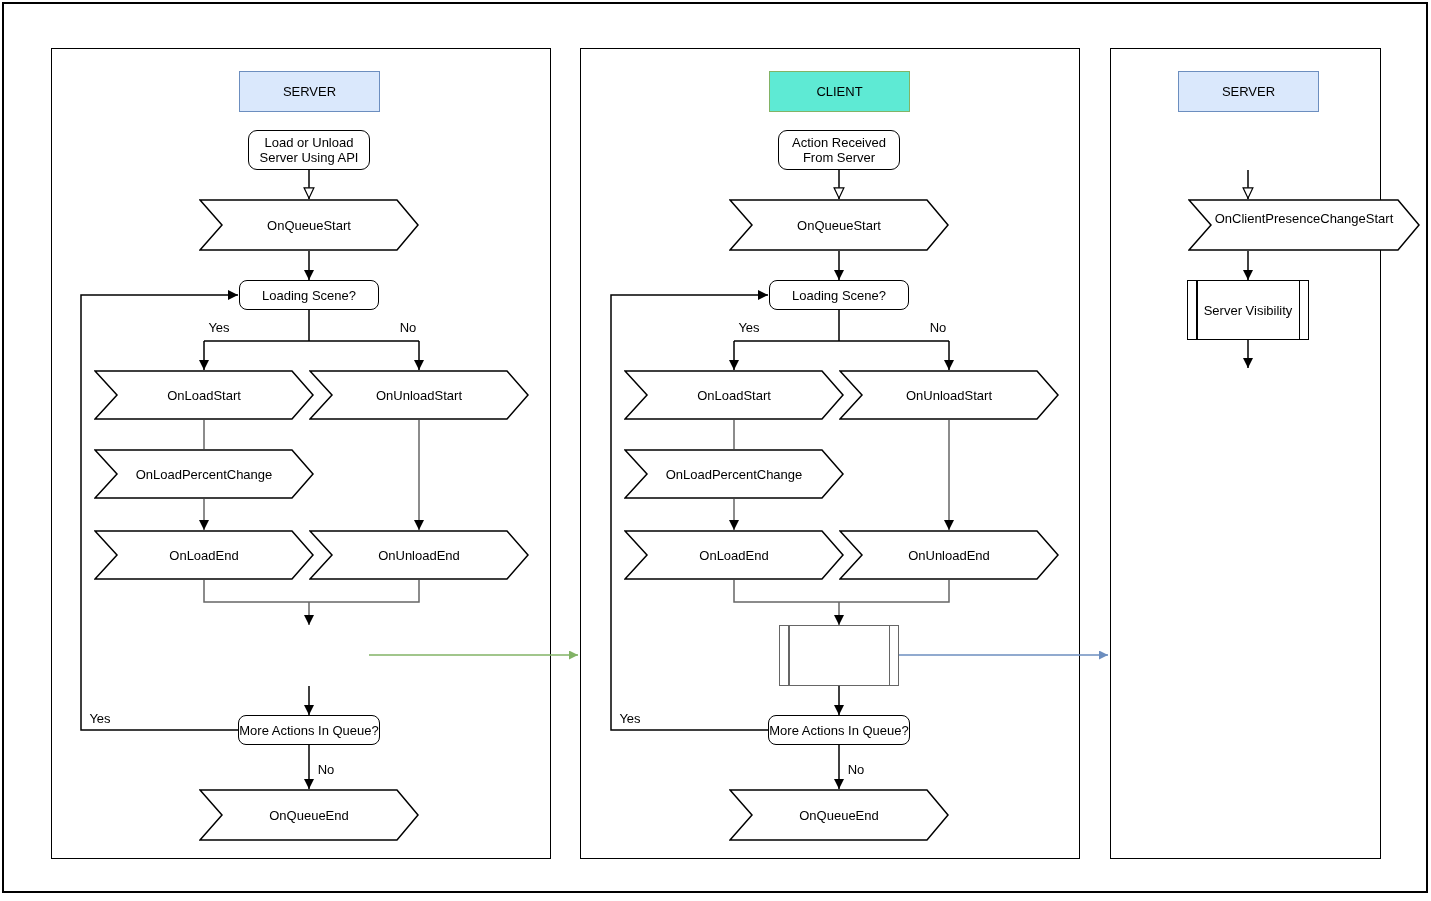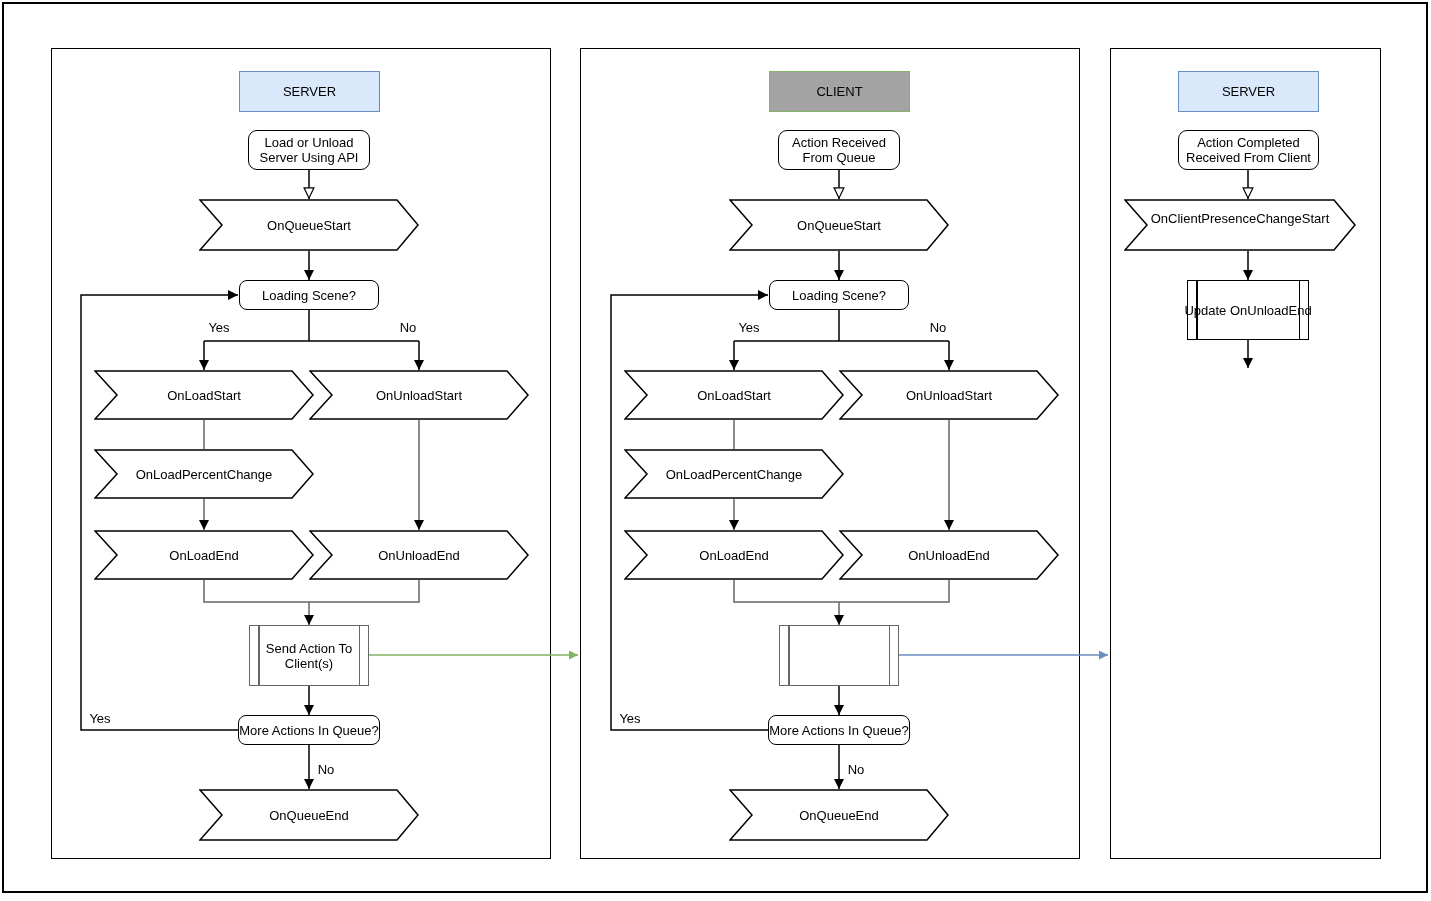--- a/index.html
+++ b/index.html
@@ -16,21 +16,21 @@
     box-sizing:border-box;z-index:1;
   }
   svg.edges{position:absolute;left:0;top:0;z-index:2;}
   .node{
     position:absolute;display:flex;align-items:center;justify-content:center;
     text-align:center;font-size:13px;line-height:15px;z-index:3;box-sizing:border-box;
   }
   .rrect{background:#fff;border:1.5px solid #000;border-radius:9px;padding:2px;}
   .hdr{border:1.5px solid;box-sizing:border-box;text-align:center;}
   .hdr-blue{background:#dae8fc;border-color:#6c8ebf;}
-  .hdr-green{background:#a3a3a3;border-color:#82b366;}
+  .hdr-green{background:#5eead4;border-color:#82b366;}
   .chev{background:transparent;border:none;justify-content:center;}
   .chev > svg{position:absolute;left:0;top:0;}
   .chev > span{position:relative;z-index:1;}
   .process{background:#fff;border:1.5px solid #666;color:#666;}
   .process.black{border-color:#000;color:#000;}
   .process .bar{position:absolute;top:0;bottom:0;width:1.5px;background:currentColor;}
   .process .bar-l{left:8px;}
   .process .bar-r{right:8px;}
   .process .plabel{color:#000;position:relative;z-index:1;padding:0 12px;}
   .nowrap{white-space:nowrap;}
@@ -157,25 +157,20 @@
     <span>OnLoadEnd</span>
   </div>
 
   <div class="node chev" style="left:309px;top:530px;width:220px;height:50px">
     <svg width="220" height="50" viewBox="0 0 220 50">
       <polygon points="1,1 198,1 219,25 198,49 1,49 23,25" fill="#fff" stroke="#000" stroke-width="1.5"></polygon>
     </svg>
     <span>OnUnloadEnd</span>
   </div>
 
-  <div class="node process" style="left:249px;top:625px;width:120px;height:61px">
-    <span class="bar bar-l"></span>
-    <span class="bar bar-r"></span>
-    <span class="plabel">Send Action To Client(s)</span>
-  </div>
 
   <div class="elabel" style="left:100px;top:719px">Yes</div>
 
   <div class="node rrect nowrap" style="left:238px;top:715px;width:142px;height:30px;border-radius:8px">
     <span>More Actions In Queue?</span>
   </div>
 
   <div class="elabel" style="left:326px;top:770px">No</div>
 
   <div class="node chev" style="left:199px;top:789px;width:220px;height:52px">
@@ -183,21 +178,21 @@
       <polygon points="1,1 198,1 219,26 198,51 1,51 23,26" fill="#fff" stroke="#000" stroke-width="1.5"></polygon>
     </svg>
     <span>OnQueueEnd</span>
   </div>
 
   <div class="node hdr hdr-green" style="left:769px;top:71px;width:141px;height:41px">
     <span>CLIENT</span>
   </div>
 
   <div class="node rrect" style="left:778px;top:130px;width:122px;height:40px">
-    <span>Action Received From Queue</span>
+    <span>Action Received From Server</span>
   </div>
 
   <div class="node chev" style="left:729px;top:199px;width:220px;height:52px">
     <svg width="220" height="52" viewBox="0 0 220 52">
       <polygon points="1,1 198,1 219,26 198,51 1,51 23,26" fill="#fff" stroke="#000" stroke-width="1.5"></polygon>
     </svg>
     <span>OnQueueStart</span>
   </div>
 
   <div class="node rrect nowrap" style="left:769px;top:280px;width:140px;height:30px;border-radius:8px">
@@ -259,31 +254,28 @@
     <svg width="220" height="52" viewBox="0 0 220 52">
       <polygon points="1,1 198,1 219,26 198,51 1,51 23,26" fill="#fff" stroke="#000" stroke-width="1.5"></polygon>
     </svg>
     <span>OnQueueEnd</span>
   </div>
 
   <div class="node hdr hdr-blue" style="left:1178px;top:71px;width:141px;height:41px">
     <span>SERVER</span>
   </div>
 
-  <div class="node rrect" style="left:1178px;top:130px;width:141px;height:40px">
-    <span>Action Completed Received From Client</span>
-  </div>
-
-  <div class="node chev" style="left:1124px;top:199px;width:232px;height:39px">
+
+  <div class="node chev" style="left:1188px;top:199px;width:232px;height:39px">
     <svg width="232" height="52" viewBox="0 0 232 52">
       <polygon points="1,1 210,1 231,26 210,51 1,51 23,26" fill="#fff" stroke="#000" stroke-width="1.5"></polygon>
     </svg>
     <span>OnClientPresenceChangeStart</span>
   </div>
 
   <div class="node process black" style="left:1187px;top:280px;width:122px;height:60px">
     <span class="bar bar-l"></span>
     <span class="bar bar-r"></span>
-    <span class="plabel nowrap">Update OnUnloadEnd</span>
+    <span class="plabel nowrap">Server Visibility</span>
   </div>
 
 
 </div>
 
 </body></html>

